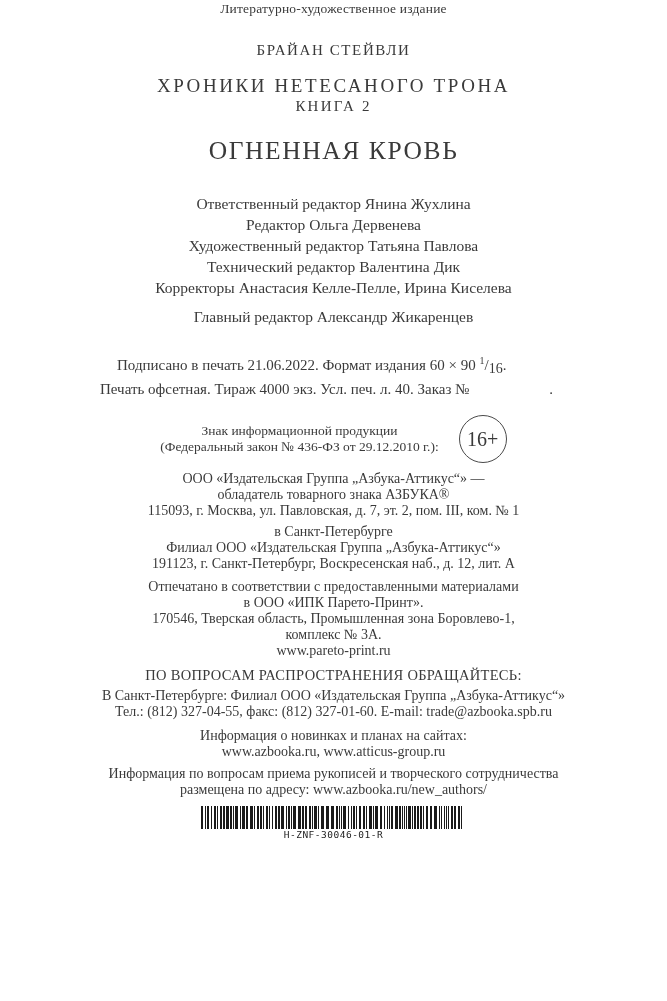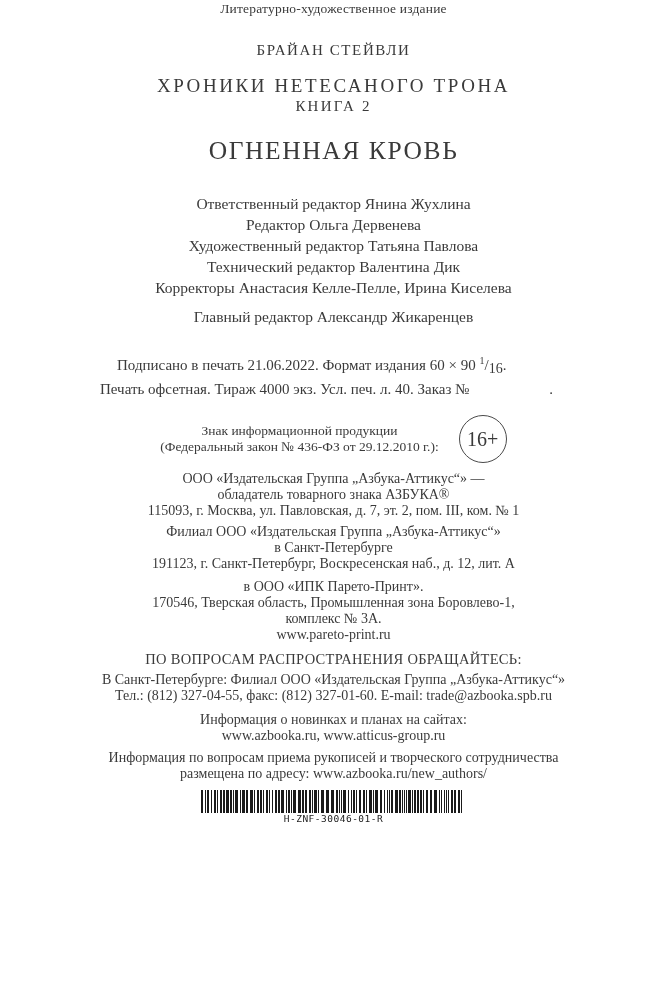--- a/index.html
+++ b/index.html
@@ -192,25 +192,26 @@
     <div class="agecircle">16+</div>
   </div>
 
   <div class="pub">
     <div class="grp">
       <span class="line">ООО «Издательская Группа „Азбука-Аттикус“» —</span>
       <span class="line">обладатель товарного знака АЗБУКА®</span>
       <span class="line">115093, г. Москва, ул. Павловская, д. 7, эт. 2, пом. III, ком. № 1</span>
     </div>
     <div class="grp">
+      <span class="line">в Санкт-Петербурге</span>
       <span class="line">Филиал ООО «Издательская Группа „Азбука-Аттикус“»</span>
-      <span class="line">в Санкт-Петербурге</span>
       <span class="line">191123, г. Санкт-Петербург, Воскресенская наб., д. 12, лит. А</span>
     </div>
     <div class="grp printed">
+      <span class="line">Отпечатано в соответствии с предоставленными материалами</span>
       <span class="line">в ООО «ИПК Парето-Принт».</span>
       <span class="line">170546, Тверская область, Промышленная зона Боровлево-1,</span>
       <span class="line">комплекс № 3А.</span>
       <span class="line">www.pareto-print.ru</span>
     </div>
   </div>
 
   <div class="dist">
     <div class="heading">ПО ВОПРОСАМ РАСПРОСТРАНЕНИЯ ОБРАЩАЙТЕСЬ:</div>
     <div class="grp">

